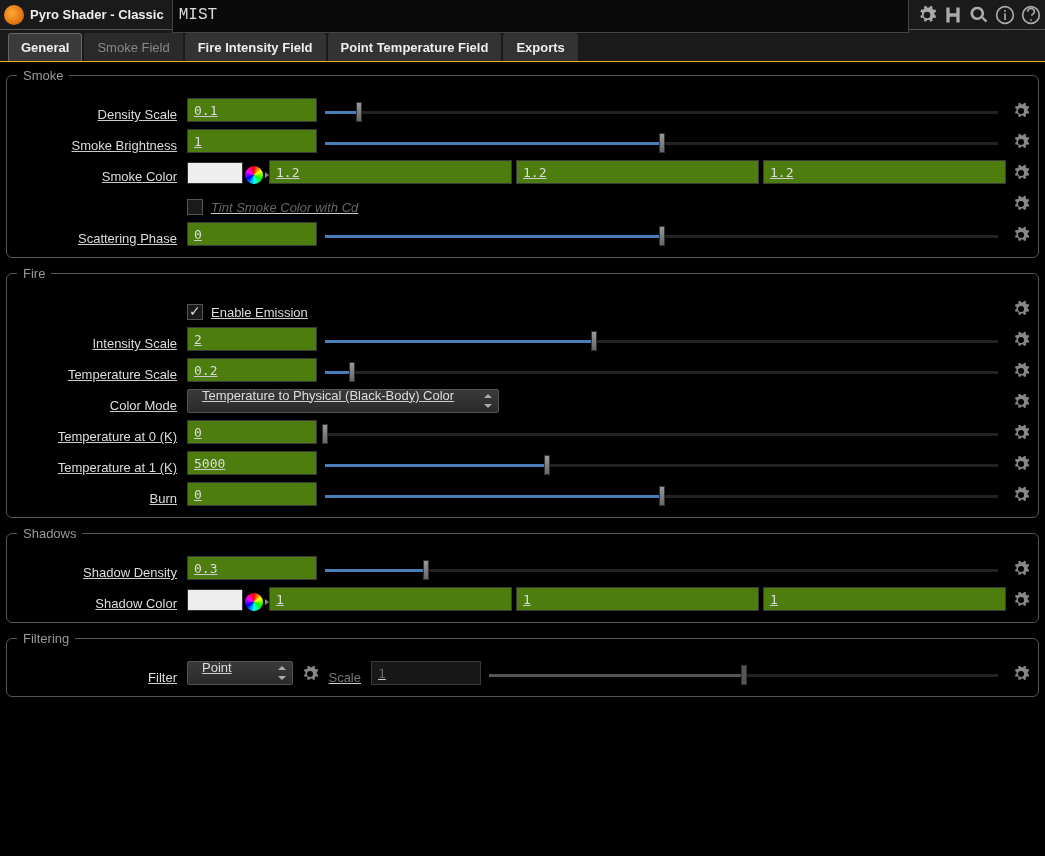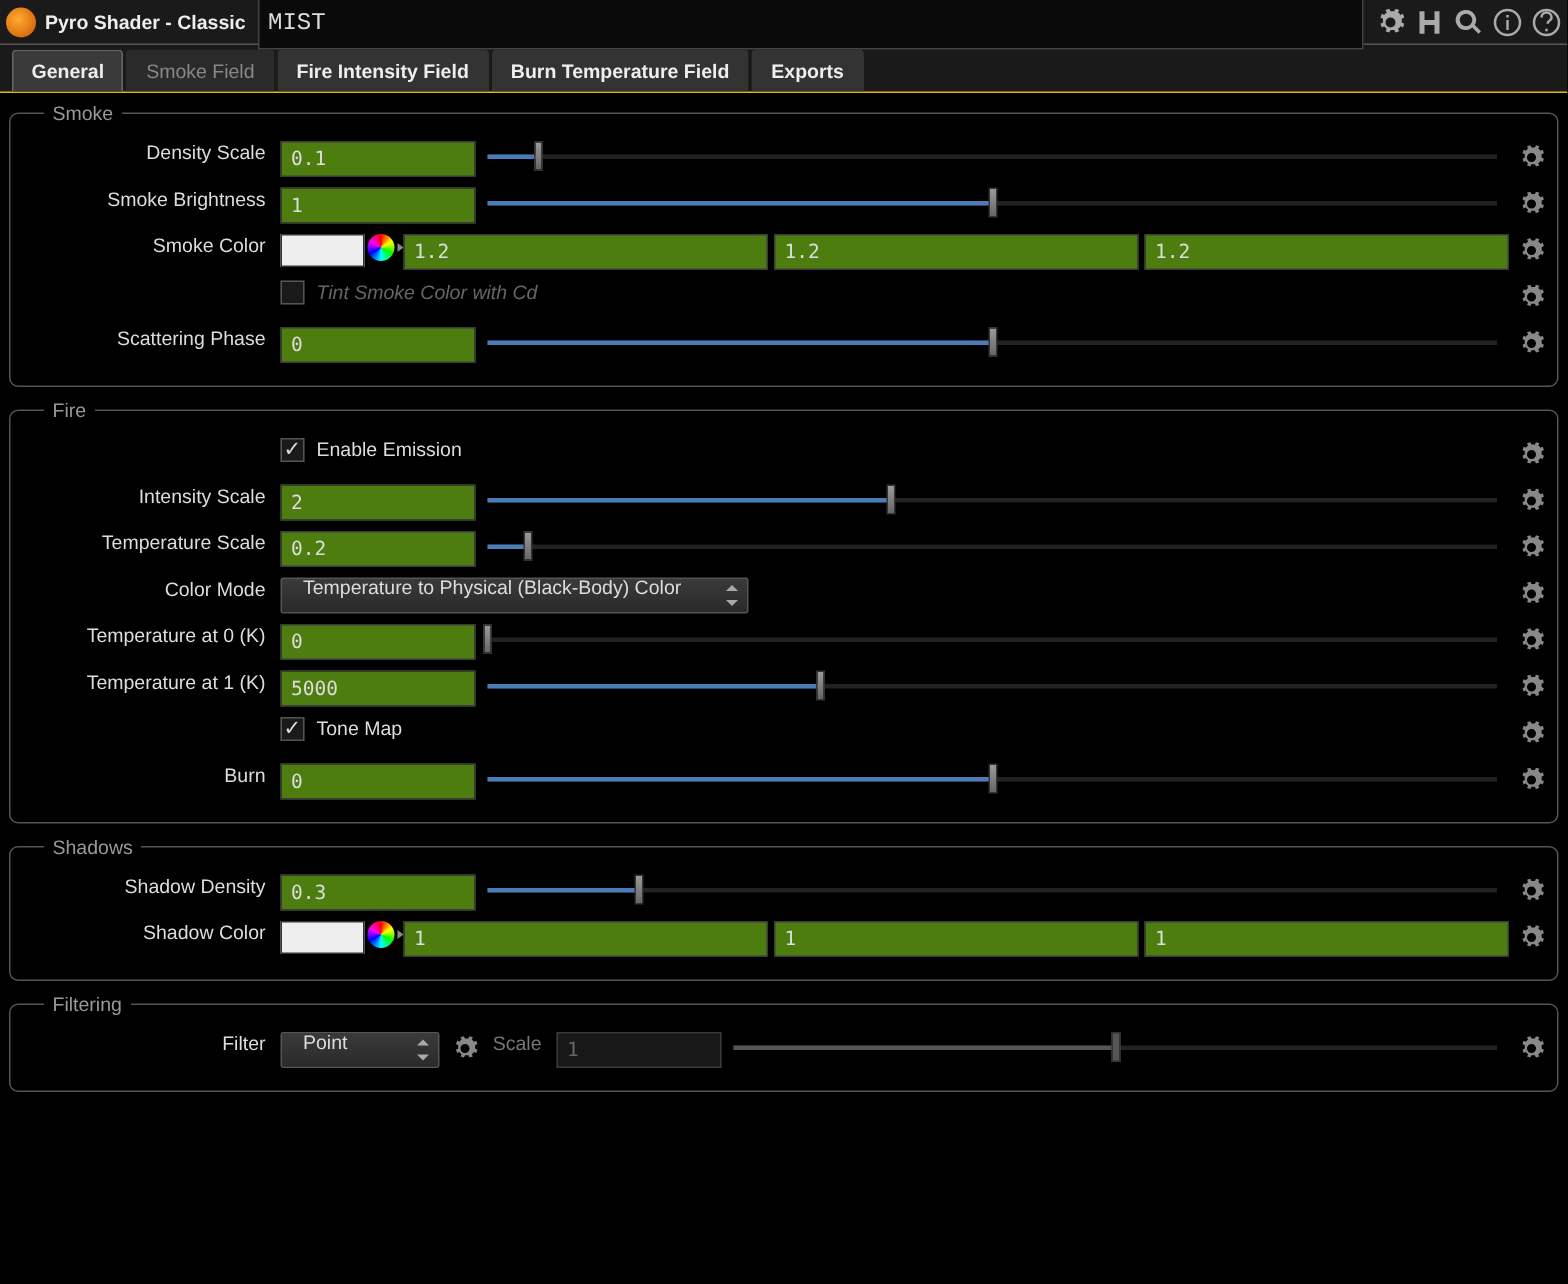--- a/index.html
+++ b/index.html
@@ -77,28 +77,29 @@
 }
 fieldset {
   border: 1px solid #555;
   border-radius: 6px;
   margin-bottom: 8px;
   padding: 8px 6px 8px 0;
 }
 legend {
   color: #999;
   padding: 0 6px;
-  margin-left: 22px;
+  margin-left: 10px;
   font-size: 13px;
 }
 .row {
   display: flex;
-  align-items: flex-start;
+  align-items: flex-end;
   margin: 3px 0;
   height: 28px;
+  text-decoration: underline;
 }
 .label {
   width: 180px;
   text-align: right;
   padding-right: 10px;
   color: #ddd;
 }
 .label.disabled { color: #777; }
 .val-input {
   width: 130px;
@@ -258,21 +259,21 @@
         <circle cx="12" cy="12" r="10" fill="none" stroke="#aaa" stroke-width="2"></circle>
         <path d="M9 8a3 3 0 116 0c0 2-3 2-3 5h2c0-2 3-2 3-5a5 5 0 00-10 0zm2 9h2v2h-2z"></path>
       </svg>
   </div>
 </div>
 
 <div class="tabs">
   <div class="tab active">General</div>
   <div class="tab dim">Smoke Field</div>
   <div class="tab">Fire Intensity Field</div>
-  <div class="tab">Burn Temperature Field</div>
+  <div class="tab">Point Temperature Field</div>
   <div class="tab">Exports</div>
 </div>
 
 <div class="panel">
 
 <fieldset>
   <legend>Smoke</legend>
 
   <div class="row">
     <div class="label">Density Scale</div>
@@ -436,31 +437,20 @@
             <div class="slider-handle" style="left:33%"></div>
           </div>
         </div>
     <div class="gear">
           <svg viewBox="0 0 24 24">
             <path d="M12 8a4 4 0 100 8 4 4 0 000-8zm9 4l2 1-1 3-2-1a7 7 0 01-2 2l1 2-3 1-1-2h-3l-1 2-3-1 1-2a7 7 0 01-2-2l-2 1-1-3 2-1v-3l-2-1 1-3 2 1a7 7 0 012-2l-1-2 3-1 1 2h3l1-2 3 1-1 2a7 7 0 012 2l2-1 1 3-2 1v3z"></path>
           </svg>
         </div>
   </div>
 
-  <div class="row">
-    <div class="label"></div>
-    <div class="checkbox checked"></div>
-    <span class="check-label">Tone Map</span>
-    <div style="flex:1"></div>
-    <div class="gear">
-          <svg viewBox="0 0 24 24">
-            <path d="M12 8a4 4 0 100 8 4 4 0 000-8zm9 4l2 1-1 3-2-1a7 7 0 01-2 2l1 2-3 1-1-2h-3l-1 2-3-1 1-2a7 7 0 01-2-2l-2 1-1-3 2-1v-3l-2-1 1-3 2 1a7 7 0 012-2l-1-2 3-1 1 2h3l1-2 3 1-1 2a7 7 0 012 2l2-1 1 3-2 1v3z"></path>
-          </svg>
-        </div>
-  </div>
 
 
   <div class="row">
     <div class="label">Burn</div>
     <input class="val-input" value="0" style="">
     <div class="slider-wrap">
           <div class="slider-track">
             <div class="slider-fill" style="width:50%"></div>
             <div class="slider-handle" style="left:50%"></div>
           </div>

